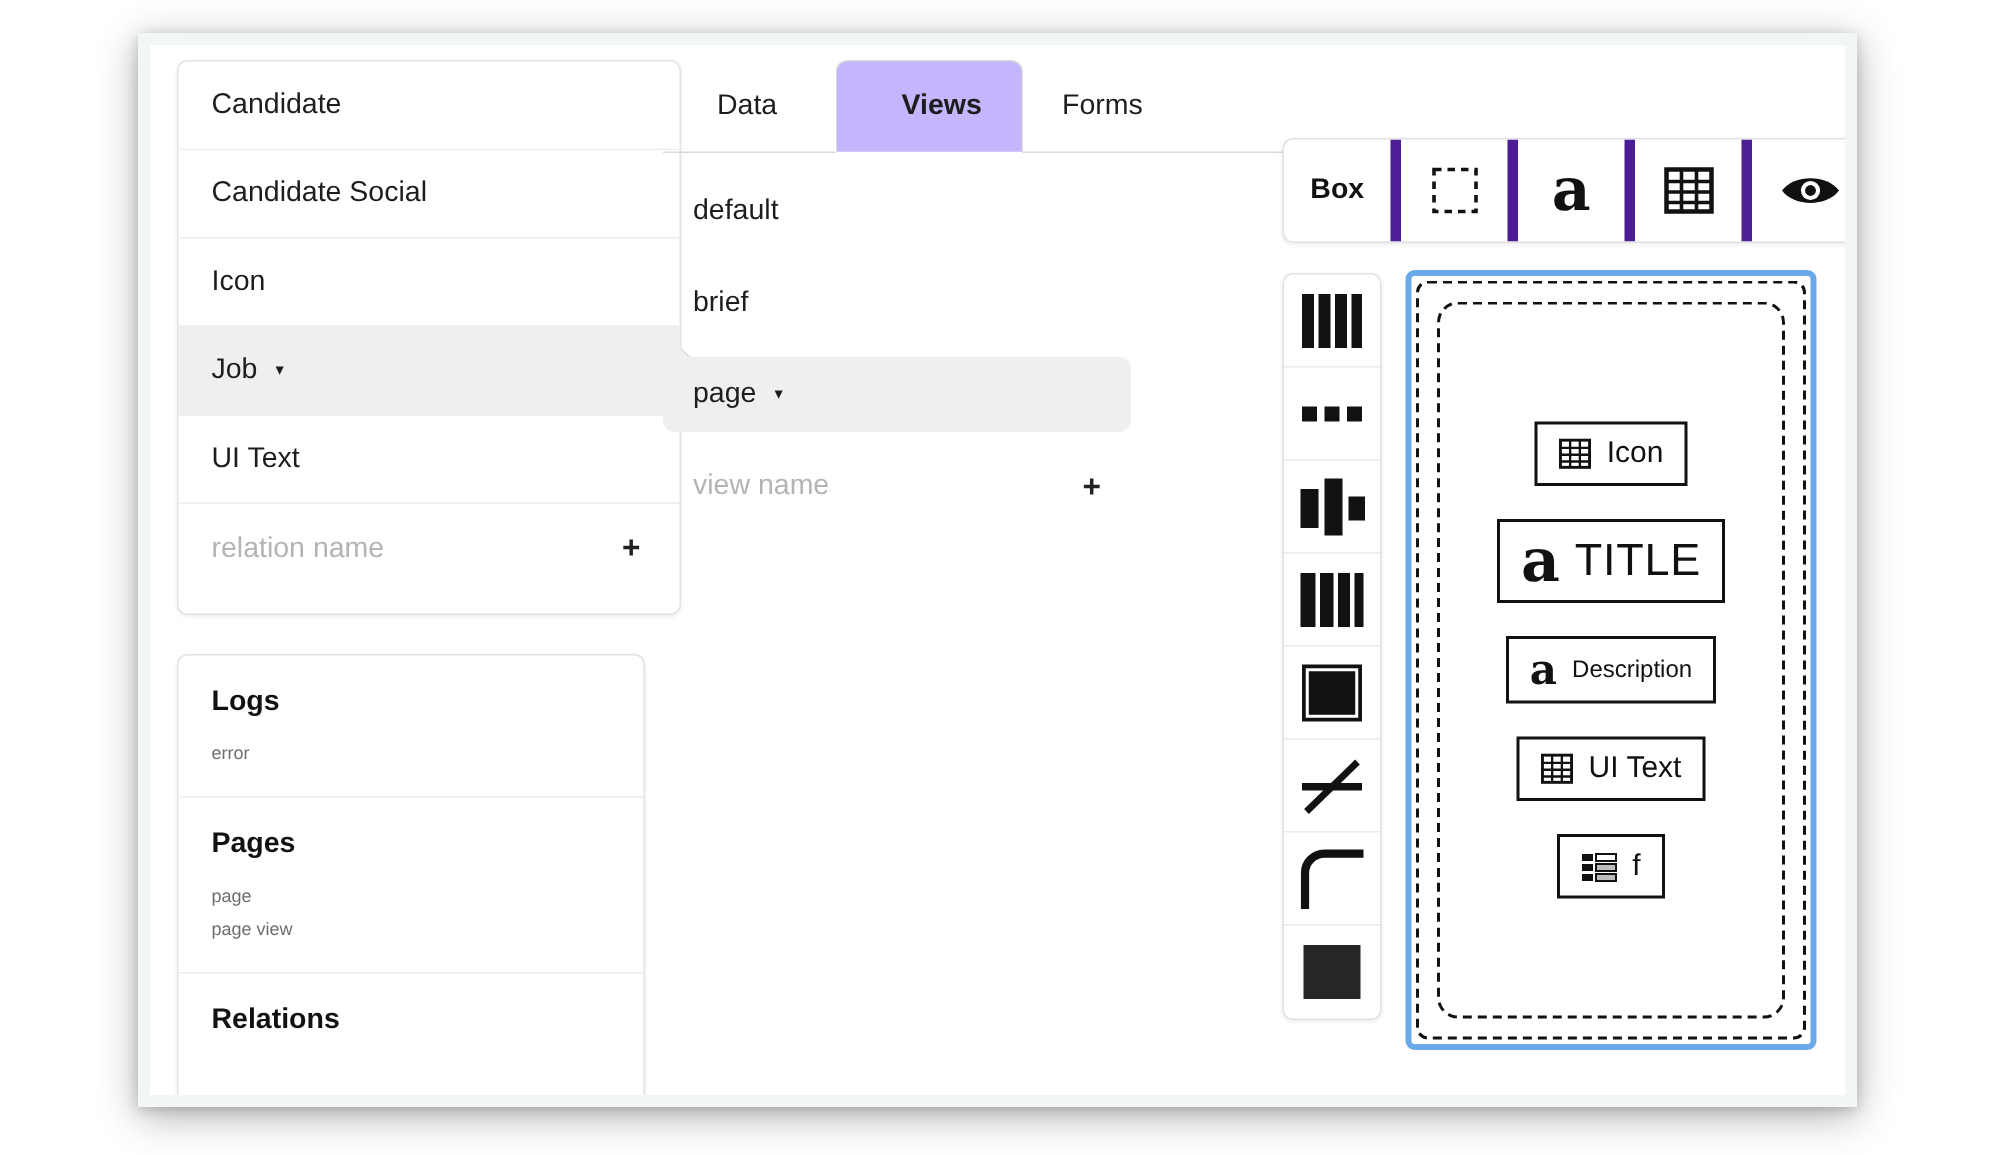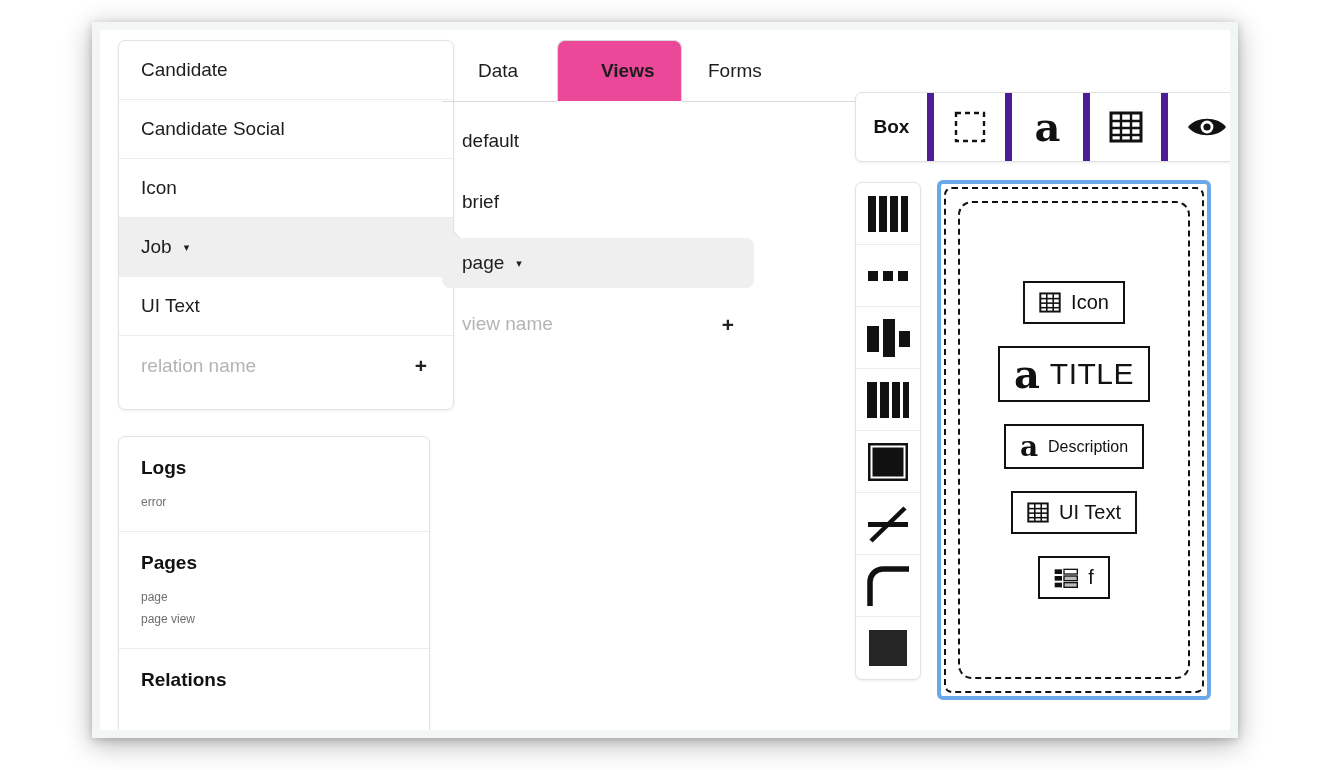--- a/index.html
+++ b/index.html
@@ -133,21 +133,21 @@
     height: 62px;
     display: flex;
     align-items: center;
     justify-content: center;
     font-size: 19px;
     color: #1d1d1d;
     padding: 0 26px;
   }
   .tab.active {
     font-weight: 700;
-    background: #ec4899;
+    background: #c4b5fd;
     border: 1px solid #d9d9d9;
     border-bottom: 1px solid #ffffff;
     border-top-left-radius: 8px;
     border-top-right-radius: 8px;
     padding-left: 43px;
   }
 
   
   #views-list {
     position: absolute;

